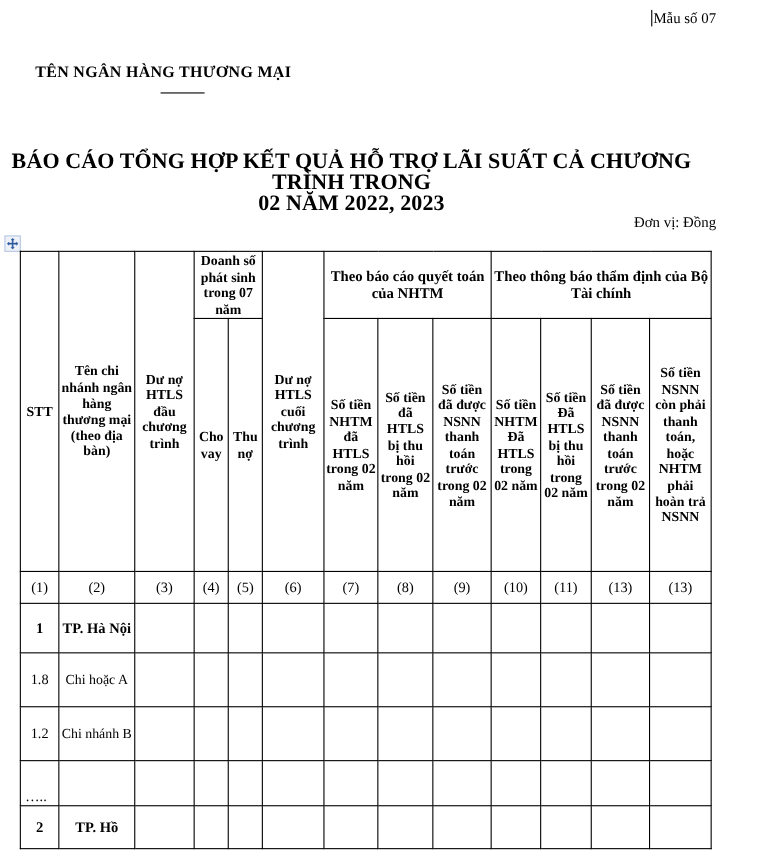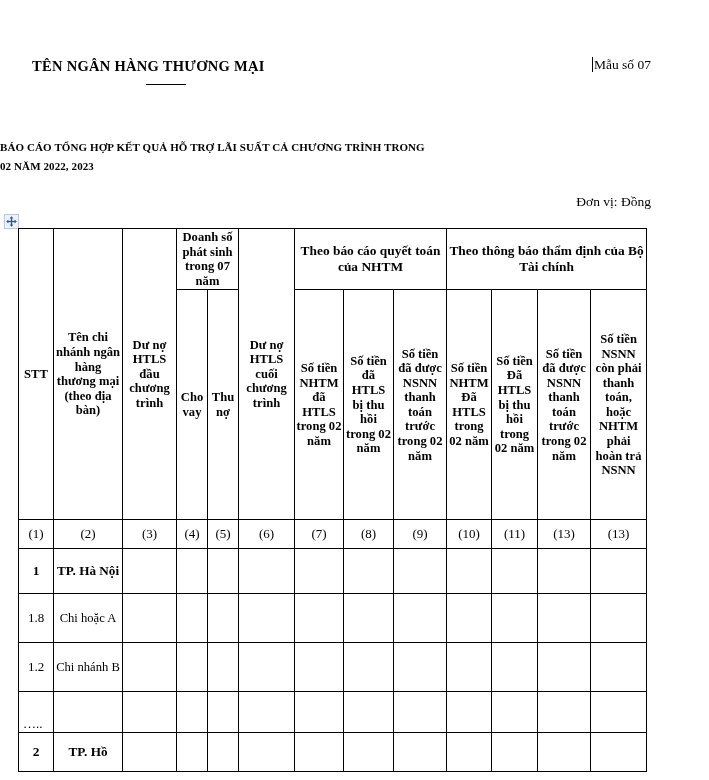--- a/index.html
+++ b/index.html
@@ -16,21 +16,20 @@
     overflow: hidden;
   }
 
   
   .form-code {
     position: absolute;
     top: 9px;
     right: 58px;
     font-size: 13.5px;
     white-space: nowrap;
-    margin-top: 48px;
   }
   .caret {
     display: inline-block;
     width: 1px;
     height: 15px;
     background: #000;
     vertical-align: -3px;
     margin-right: 1px;
   }
 
@@ -49,21 +48,22 @@
     left: 146px;
     width: 40px;
     border-top: 1.4px solid #000;
   }
 
   .report-title {
     position: absolute;
     top: 138px;
     left: 0;
     width: 639px;
-    font-size: 11px;
+    text-align: center;
+    font-size: 20px;
     font-weight: bold;
     line-height: 19px;
     letter-spacing: 0.1px;
   }
 
   .unit-note {
     position: absolute;
     top: 194px;
     right: 58px;
     font-size: 13.5px;

